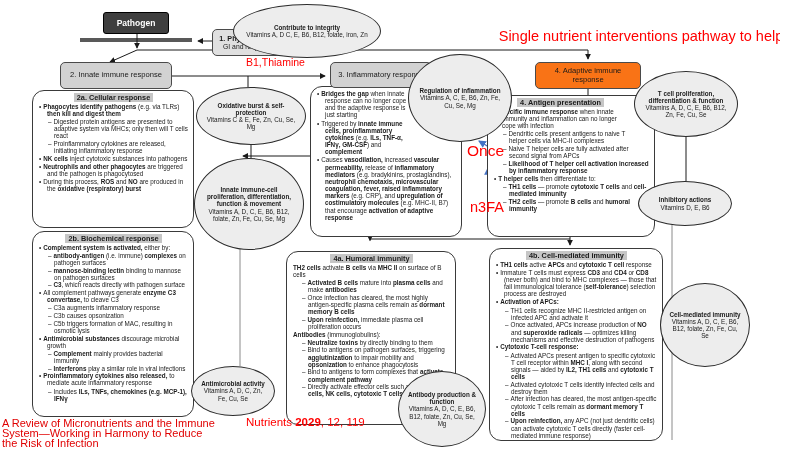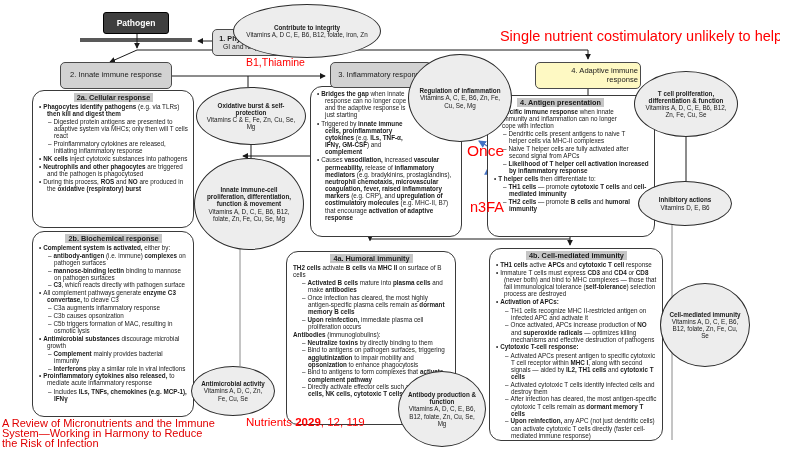--- a/index.html
+++ b/index.html
@@ -23,21 +23,21 @@
         display:flex;align-items:center;justify-content:center;text-align:center;font-weight:normal;
         font-size:7.6px;line-height:8.6px;z-index:3;padding:2px;box-sizing:border-box;}
   #box-pathogen{position:absolute;left:103px;top:12px;width:64px;height:20px;background:#3f3f3f;
         border:1px solid #000;border-radius:3px;color:#fff;font-weight:bold;font-size:8.5px;
         display:flex;align-items:center;justify-content:center;z-index:3;}
   #box-physical{left:212px;top:29px;width:112px;height:27px;background:#e0e0e0;font-weight:normal;
         font-size:6.8px;line-height:7.6px;}
   #box-physical b{font-size:7.2px;}
   #box-innate{left:60px;top:62px;width:112px;height:27px;}
   #box-inflam{left:330px;top:62px;width:102px;height:26px;}
-  #box-adaptive{left:535px;top:62px;width:106px;height:27px;background:#fef9c3;text-align:right;}
+  #box-adaptive{left:535px;top:62px;width:106px;height:27px;background:#f97316;}
   #el-integrity{left:233px;top:4px;width:148px;height:54px;}
   #el-regulation{left:408px;top:54px;width:104px;height:88px;}
   #el-tcell{left:634px;top:71px;width:104px;height:66px;}
   #el-oxidative{left:196px;top:87px;width:110px;height:58px;}
   #el-innatecell{left:194px;top:158px;width:110px;height:92px;}
   #el-inhibitory{left:638px;top:181px;width:94px;height:45px;}
   #el-cellmediated{left:660px;top:283px;width:90px;height:84px;}
   #el-antimicrobial{left:191px;top:366px;width:84px;height:50px;}
   #el-antibody{left:398px;top:371px;width:88px;height:76px;}
   #panel-2a{left:32px;top:90px;width:162px;height:138px;}
@@ -223,21 +223,21 @@
         <div class="li l2"><span class="mk">–</span><span>TH1 cells recognize MHC II-restricted antigen on infected APC and activate it</span></div>
         <div class="li l2"><span class="mk">–</span><span>Once activated, APCs increase production of <b>NO</b> and <b>superoxide radicals</b> — optimizes killing mechanisms and effective destruction of pathogens</span></div>
         <div class="li l1"><span class="mk">•</span><span><b>Cytotoxic T-cell response:</b></span></div>
         <div class="li l2"><span class="mk">–</span><span>Activated APCs present antigen to specific cytotoxic T cell receptor within <b>MHC I</b>, along with second signals — aided by <b>IL2, TH1 cells</b> and <b>cytotoxic T cells</b></span></div>
         <div class="li l2"><span class="mk">–</span><span>Activated cytotoxic T cells identify infected cells and destroy them</span></div>
         <div class="li l2"><span class="mk">–</span><span>After infection has cleared, the most antigen-specific cytotoxic T cells remain as <b>dormant memory T cells</b></span></div>
         <div class="li l2"><span class="mk">–</span><span><b>Upon reinfection,</b> any APC (not just dendritic cells) can activate cytotoxic T cells directly (faster cell-mediated immune response)</span></div>
       </div>
   </div>
 
-  <div class="red" id="ann-single">Single nutrient costimulatory unlikely to help</div>
+  <div class="red" id="ann-single">Single nutrient interventions pathway to help</div>
   <div class="red" id="ann-b1">B1,Thiamine</div>
   <div class="red" id="ann-spms">Once</div>
   <div class="red" id="ann-n3fa">n3FA</div>
   <div class="red" id="citation">
     <span>Nutrients </span><span class="yr">2029</span><span>, 12, 119</span>
   </div>
   <div class="red" id="review">A Review of Micronutrients and the Immune System—Working in Harmony to Reduce the Risk of Infection</div>
 
 </div>
 

